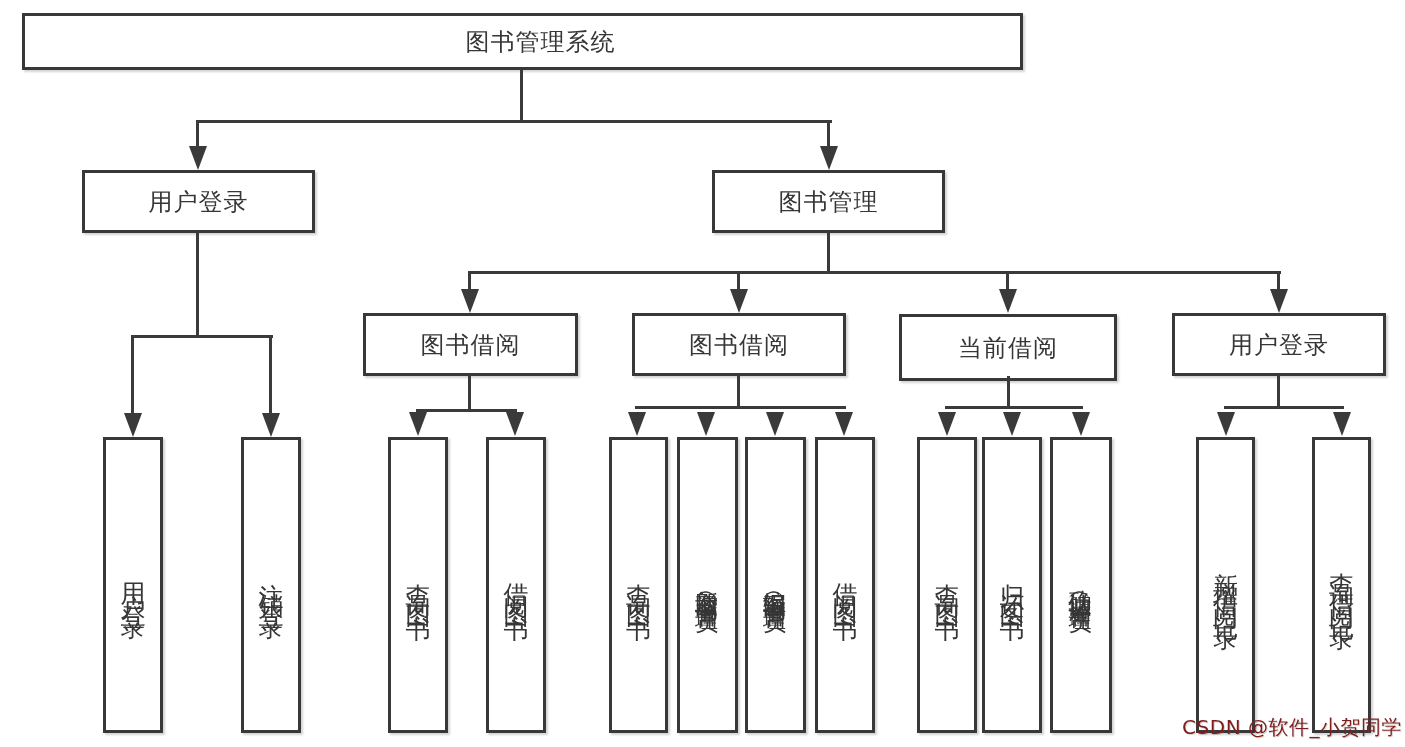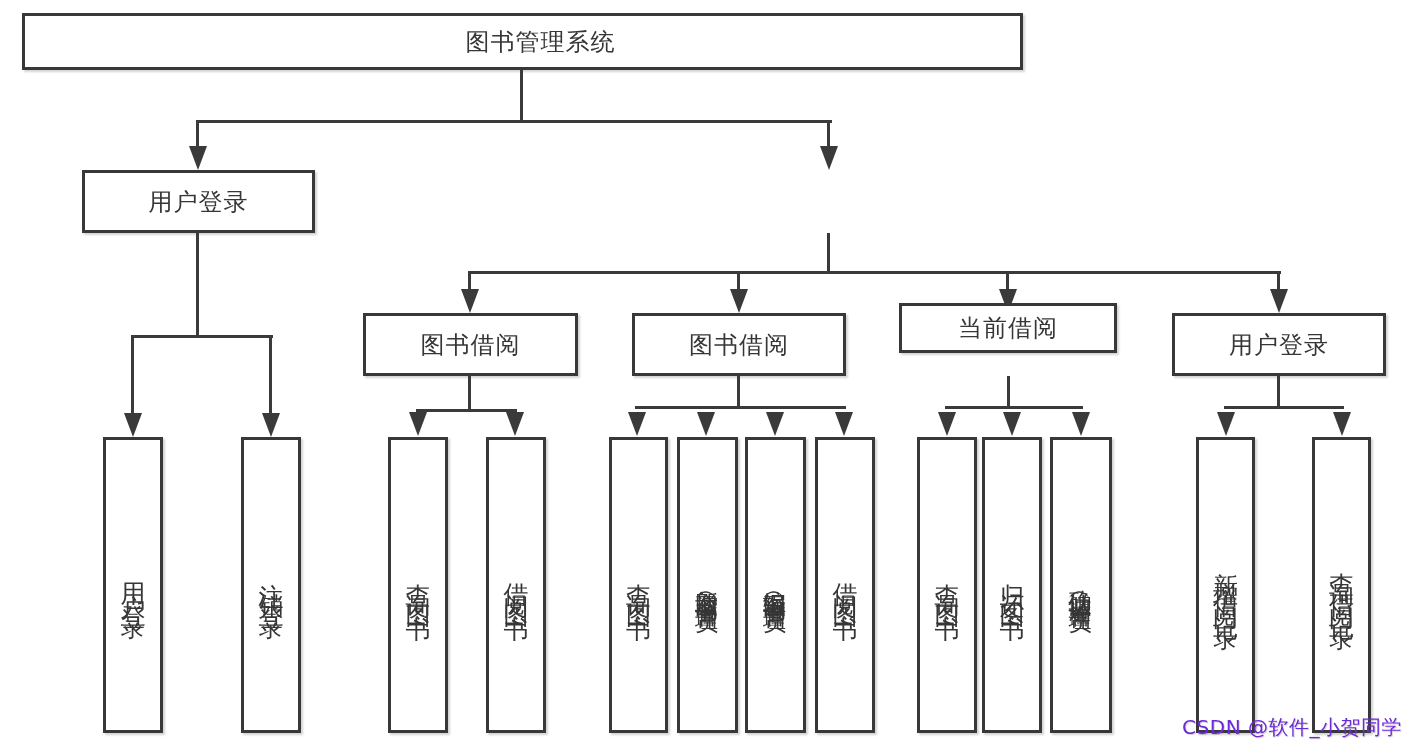--- a/index.html
+++ b/index.html
@@ -39,40 +39,41 @@
     width: 0; height: 0;
     border-left: 9px solid transparent;
     border-right: 9px solid transparent;
     border-top: 24px solid #3a3a3a;
   }
   .watermark {
     position: absolute;
     right: 3px;
     bottom: 6px;
     font-size: 20px;
-    color: #6d28d9;
+    color: #7f1d1d;
     letter-spacing: 0.5px;
     text-shadow: 1px 1px 0 rgba(90,90,90,0.25);
   }
 </style>
 </head>
 <body>
 
 <div id="canvas">
 
   <div class="node hnode" style="left:22px; top:13px; width:1001px; height:57px;padding-left:36px;">图书管理系统</div>
 
   <div class="vline" style="left:520px; top:70px; height:52px;"></div>
   <div class="hline" style="left:196px; top:120px; width:636px;"></div>
   <div class="vline" style="left:196px; top:120px; height:30px;"></div>
   <div class="arrow" style="left:189px; top:146px;"></div>
   <div class="vline" style="left:827px; top:120px; height:30px;"></div>
   <div class="arrow" style="left:820px; top:146px;"></div>
 
   <div class="node hnode" style="left:82px; top:170px; width:233px; height:63px;">用户登录</div>
+  <div class="node hnode" style="left:712px; top:170px; width:233px; height:63px;">图书管理</div>
 
   <div class="vline" style="left:196px; top:233px; height:105px;"></div>
   <div class="hline" style="left:131px; top:335px; width:142px;"></div>
   <div class="vline" style="left:131px; top:335px; height:81px;"></div>
   <div class="arrow" style="left:124px; top:413px;"></div>
   <div class="vline" style="left:269px; top:335px; height:81px;"></div>
   <div class="arrow" style="left:262px; top:413px;"></div>
 
   <div class="vline" style="left:827px; top:233px; height:41px;"></div>
   <div class="hline" style="left:468px; top:271px; width:813px;"></div>
@@ -80,21 +81,21 @@
   <div class="arrow" style="left:461px; top:289px;"></div>
   <div class="vline" style="left:737px; top:271px; height:22px;"></div>
   <div class="arrow" style="left:730px; top:289px;"></div>
   <div class="vline" style="left:1006px; top:271px; height:22px;"></div>
   <div class="arrow" style="left:999px; top:289px;"></div>
   <div class="vline" style="left:1277px; top:271px; height:22px;"></div>
   <div class="arrow" style="left:1270px; top:289px;"></div>
 
   <div class="node hnode" style="left:363px; top:313px; width:215px; height:63px;">图书借阅</div>
   <div class="node hnode" style="left:632px; top:313px; width:214px; height:63px;">图书借阅</div>
-  <div class="node hnode" style="left:899px; top:303px; width:218px; height:50px;">当前借阅</div>
+  <div class="node hnode" style="left:899px; top:314px; width:218px; height:67px;">当前借阅</div>
   <div class="node hnode" style="left:1172px; top:313px; width:214px; height:63px;">用户登录</div>
 
   <div class="vline" style="left:468px; top:376px; height:36px;"></div>
   <div class="hline" style="left:416px; top:409px; width:101px;"></div>
   <div class="arrow" style="left:409px; top:412px;"></div>
   <div class="arrow" style="left:506px; top:412px;"></div>
 
   <div class="vline" style="left:737px; top:376px; height:33px;"></div>
   <div class="hline" style="left:635px; top:406px; width:211px;"></div>
   <div class="arrow" style="left:628px; top:412px;"></div>

